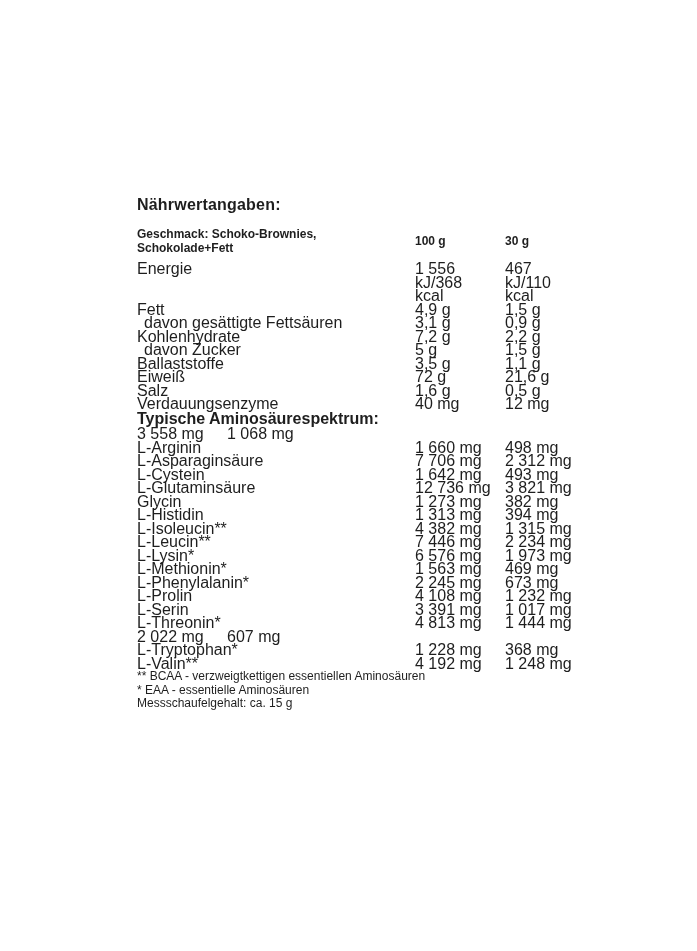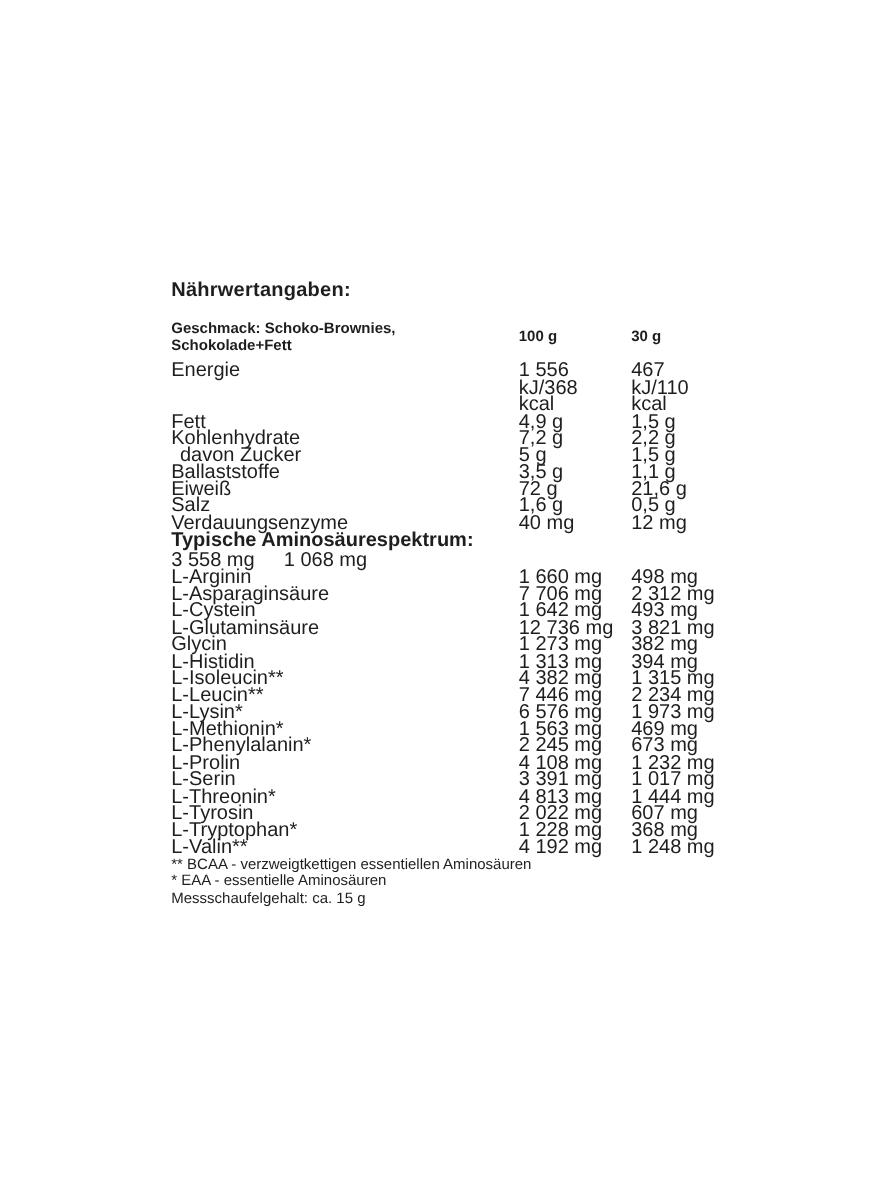--- a/index.html
+++ b/index.html
@@ -9,21 +9,21 @@
     height: 951px;
     background: #ffffff;
     font-family: "Liberation Sans", "DejaVu Sans", sans-serif;
     color: #1e1e1e;
     position: relative;
     overflow: hidden;
   }
   .content {
     position: absolute;
     left: 137px;
-    top: 224px;
+    top: 196px;
     width: 445px;
   }
   .page-title {
     font-size: 16px;
     font-weight: bold;
     margin: 0 0 14px 0;
     letter-spacing: 0.2px;
   }
   .header-row {
     display: flex;
@@ -72,20 +72,25 @@
 kcal</div>
           <div class="cell v30">467 kJ/110
 kcal</div>
         </div>
         <div class="row">
           <div class="cell label">Fett</div>
           <div class="cell v100">4,9 g</div>
           <div class="cell v30">1,5 g</div>
         </div>
         <div class="row">
+          <div class="cell label indent">davon gesättigte Fettsäuren</div>
+          <div class="cell v100">3,1 g</div>
+          <div class="cell v30">0,9 g</div>
+        </div>
+        <div class="row">
           <div class="cell label">Kohlenhydrate</div>
           <div class="cell v100">7,2 g</div>
           <div class="cell v30">2,2 g</div>
         </div>
         <div class="row">
           <div class="cell label indent">davon Zucker</div>
           <div class="cell v100">5 g</div>
           <div class="cell v30">1,5 g</div>
         </div>
         <div class="row">
@@ -181,21 +186,20 @@
           <div class="cell label">L-Serin</div>
           <div class="cell v100">3 391 mg</div>
           <div class="cell v30">1 017 mg</div>
         </div>
         <div class="row">
           <div class="cell label">L-Threonin*</div>
           <div class="cell v100">4 813 mg</div>
           <div class="cell v30">1 444 mg</div>
         </div>
         <div class="row">
-          <div class="cell label">L-Tyrosin</div>
           <div class="cell v100">2 022 mg</div>
           <div class="cell v30">607 mg</div>
         </div>
         <div class="row">
           <div class="cell label">L-Tryptophan*</div>
           <div class="cell v100">1 228 mg</div>
           <div class="cell v30">368 mg</div>
         </div>
         <div class="row">
           <div class="cell label">L-Valin**</div>

